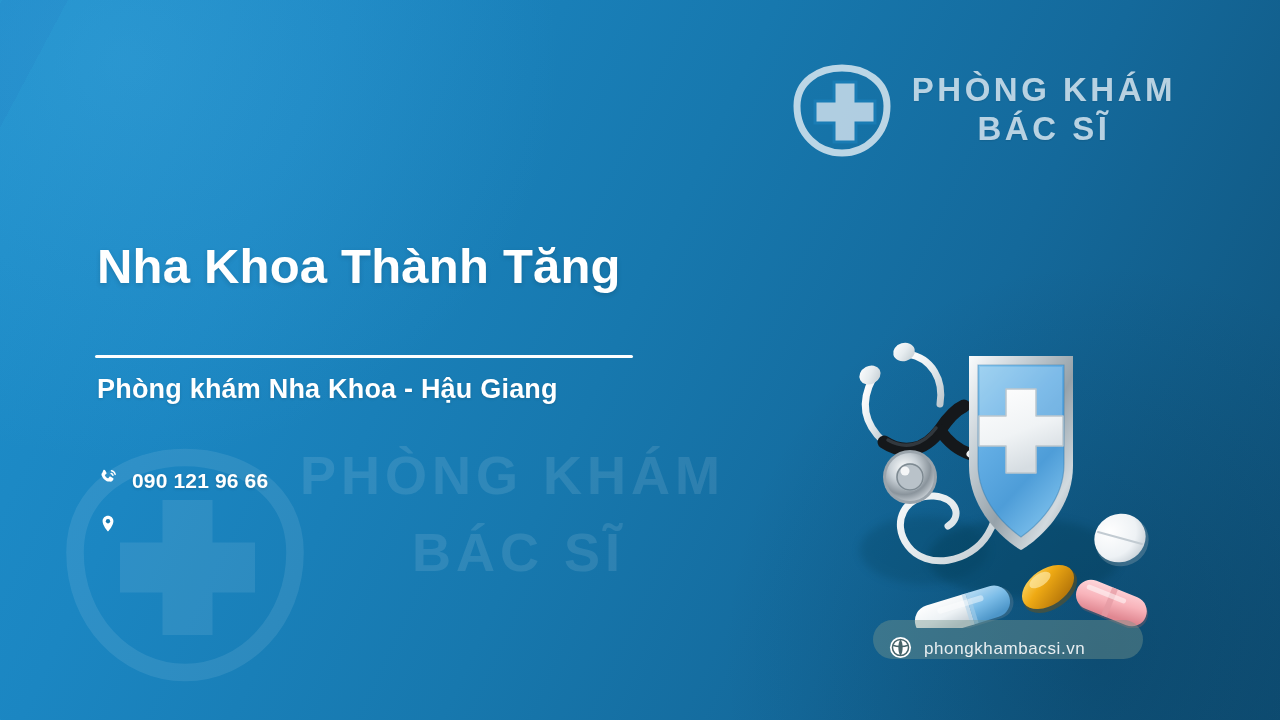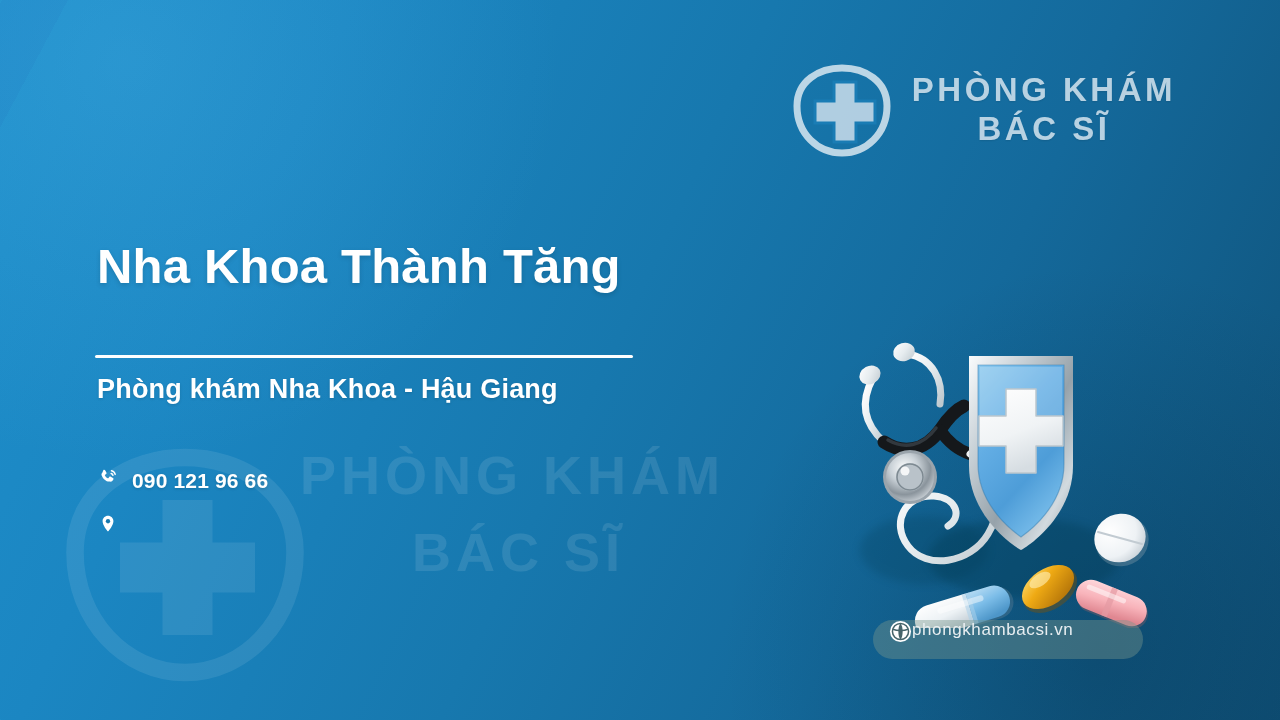--- a/index.html
+++ b/index.html
@@ -101,21 +101,21 @@
   .c-text .addr2 { display:block; }
 
   
   .art { position:absolute; left:828px; top:318px; width:348px; height:310px; }
 
   
   .site-badge {
     position:absolute; left:873px; top:620px;
     width:270px; height:39px; border-radius:20px;
     background:rgba(120,150,140,0.42);
-    display:flex; align-items:flex-start; 
+    display:flex; align-items:flex-end; gap:12px;
     padding:0 16px;
   }
   .site-badge .glyph { flex:none; width:23px; height:23px; }
   .site-badge .url {
     color:#E8EEF1; font-size:17px; letter-spacing:0.6px; font-weight:400;
   }
 </style>
 </head>
 <body>
 

